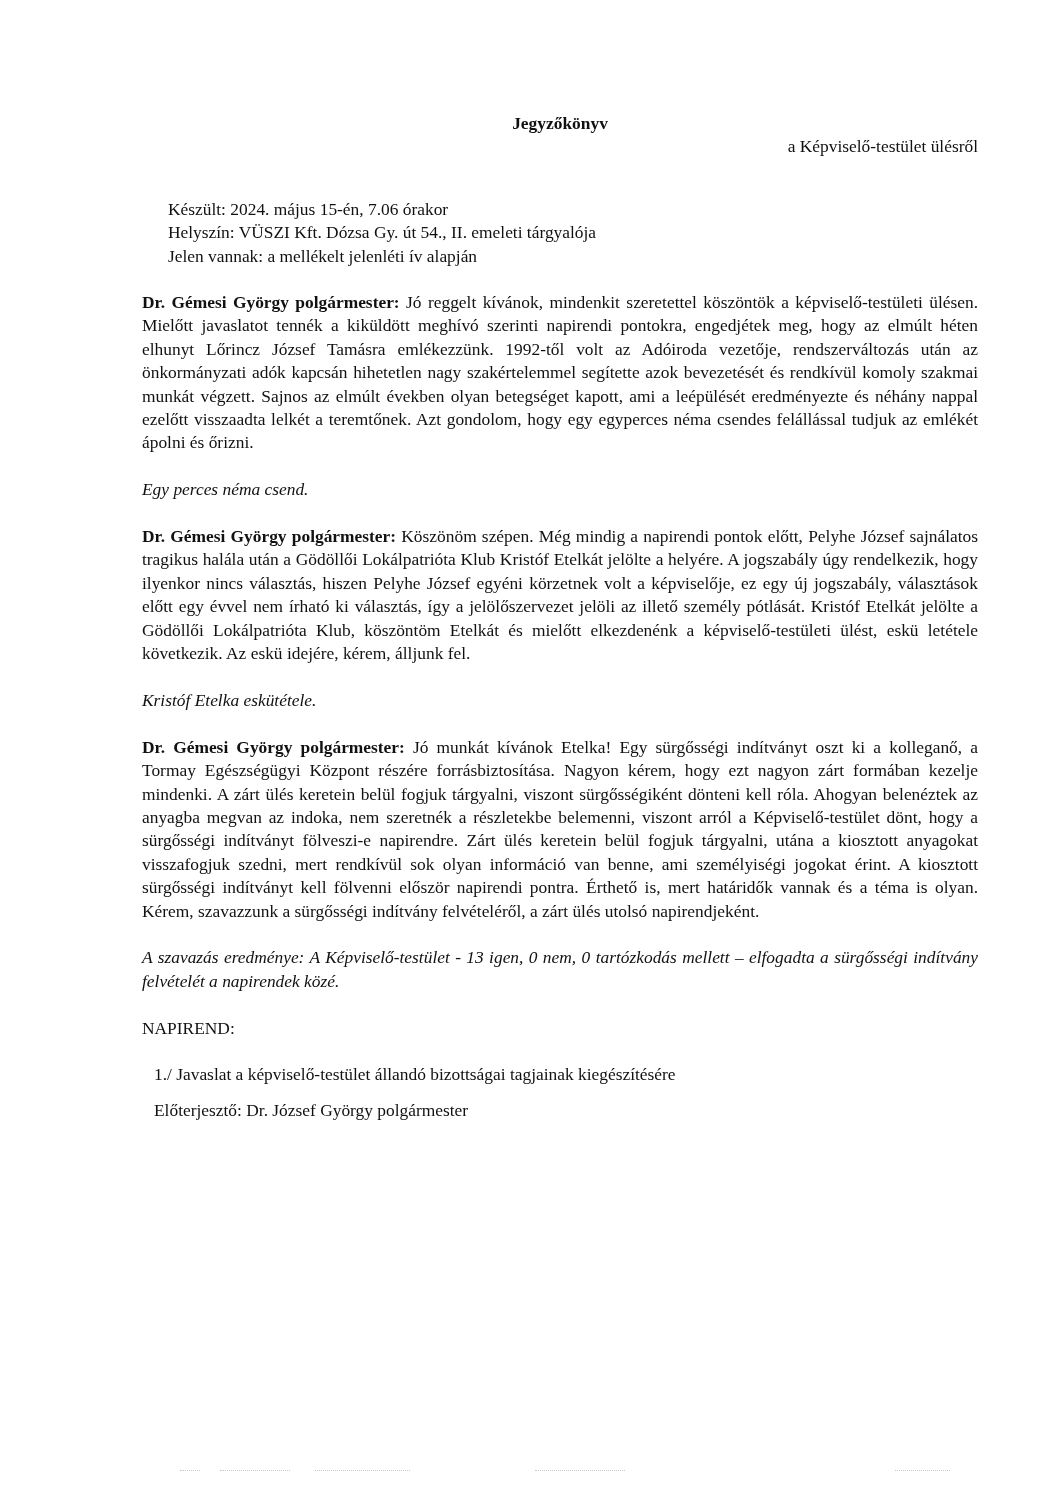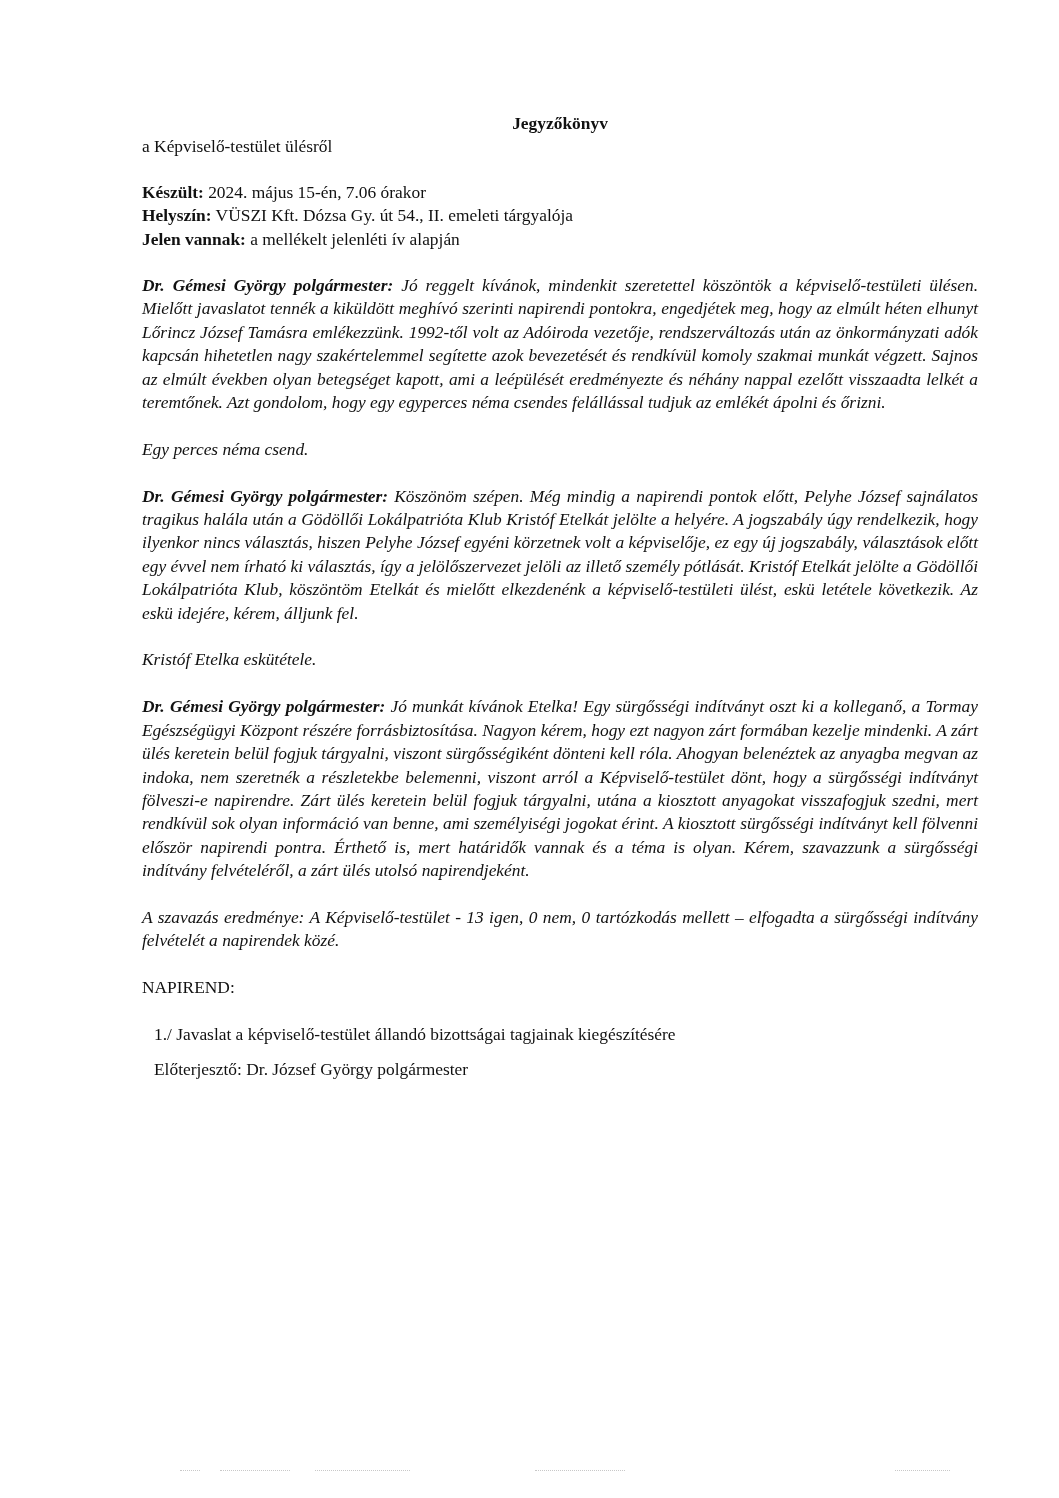--- a/index.html
+++ b/index.html
@@ -22,32 +22,31 @@
       width: 836px;
       font-size: 17.4px;
       line-height: 23.4px;
     }
     .title {
       text-align: center;
       font-weight: bold;
       margin: 0;
     }
     .subtitle {
-      text-align: left;
-      margin: 0 0 22px 0;
+      text-align: right;
+      margin: 0 0 39px 0;
     }
     .meta {
       margin: 0 0 23px 0;
     }
     .meta-line { margin: 0; }
-    .meta-label { font-weight: bold; }
+    .meta-label { font-weight: normal; margin-left: 26px; }
     p.para {
       margin: 0 0 23.4px 0;
       text-align: justify;
-      font-style: italic;
     }
     .speaker { font-weight: bold; }
     p.note {
       margin: 0 0 23.4px 0;
       font-style: italic;
       text-align: justify;
     }
     .agenda-heading {
       margin: 0 0 23.4px 0;
     }

